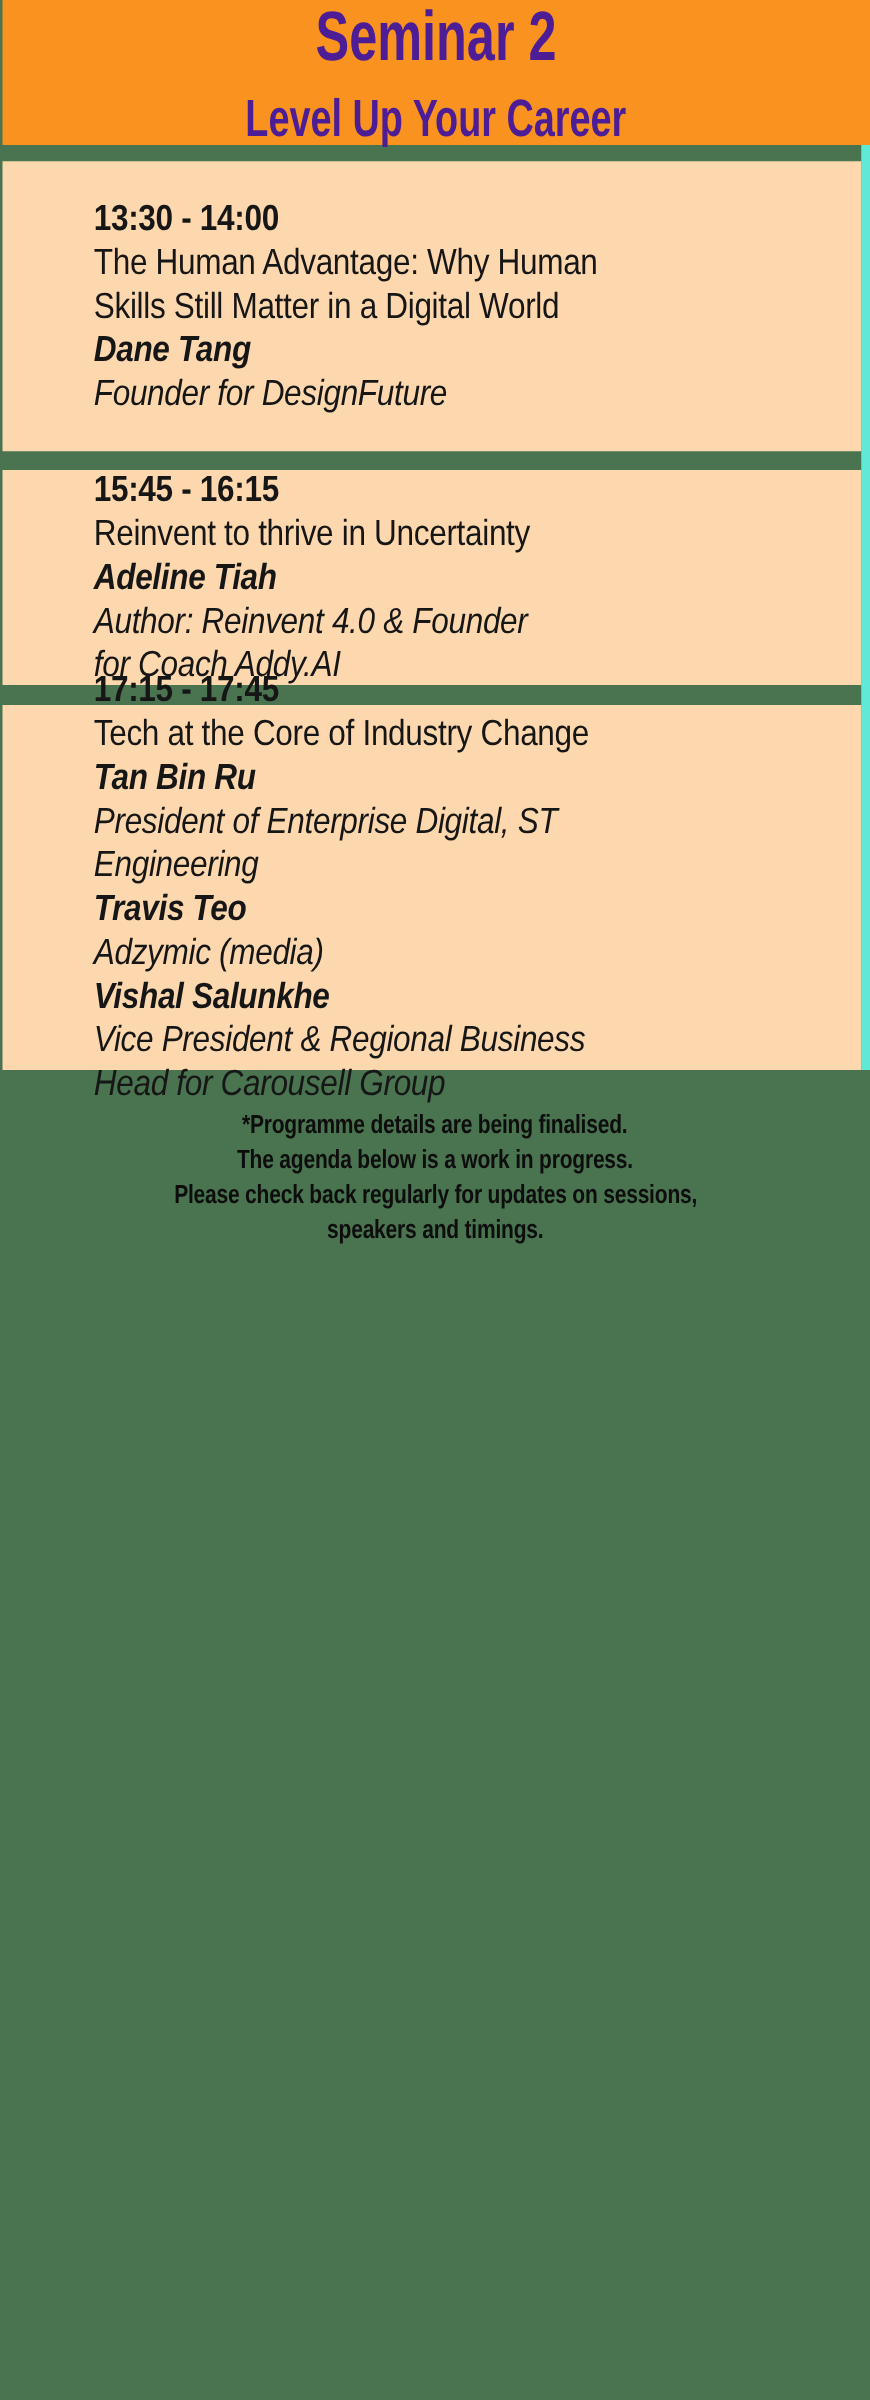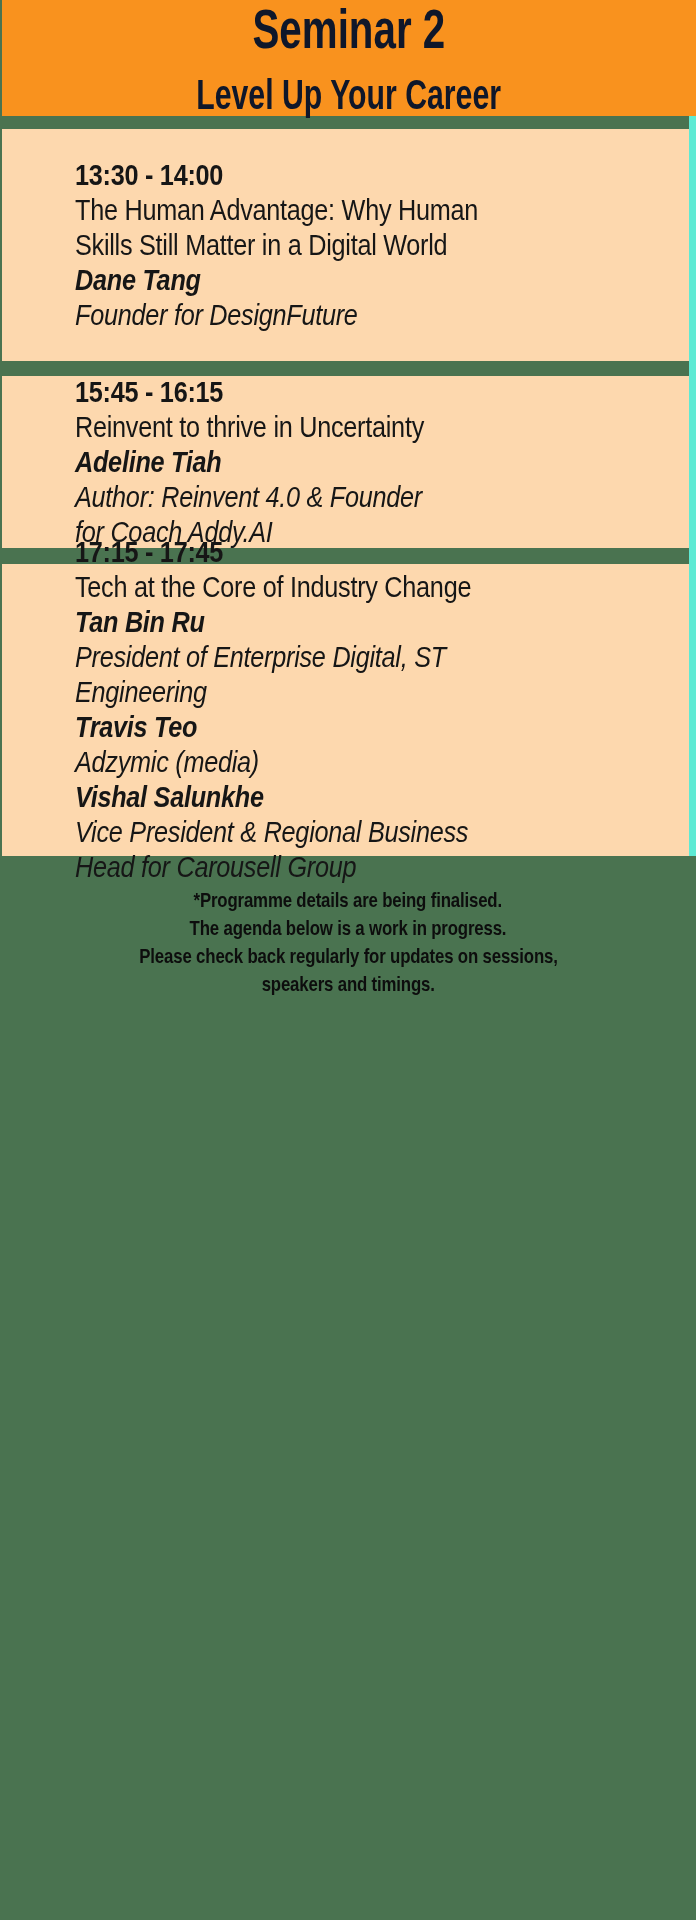--- a/index.html
+++ b/index.html
@@ -16,21 +16,21 @@
   }
   
   .header {
     margin-left: 2px;
     height: 116px;
     background: #F9921E;
     display: flex;
     flex-direction: column;
     align-items: center;
     justify-content: center;
-    color: #0f172a;
+    color: #4c1d95;
     text-align: center;
     gap: 13px;
   }
   .header .h1 {
     font-size: 56px;
     font-weight: bold;
     line-height: 60px;
     transform: scaleX(0.72);
     transform-origin: center;
     white-space: nowrap;

